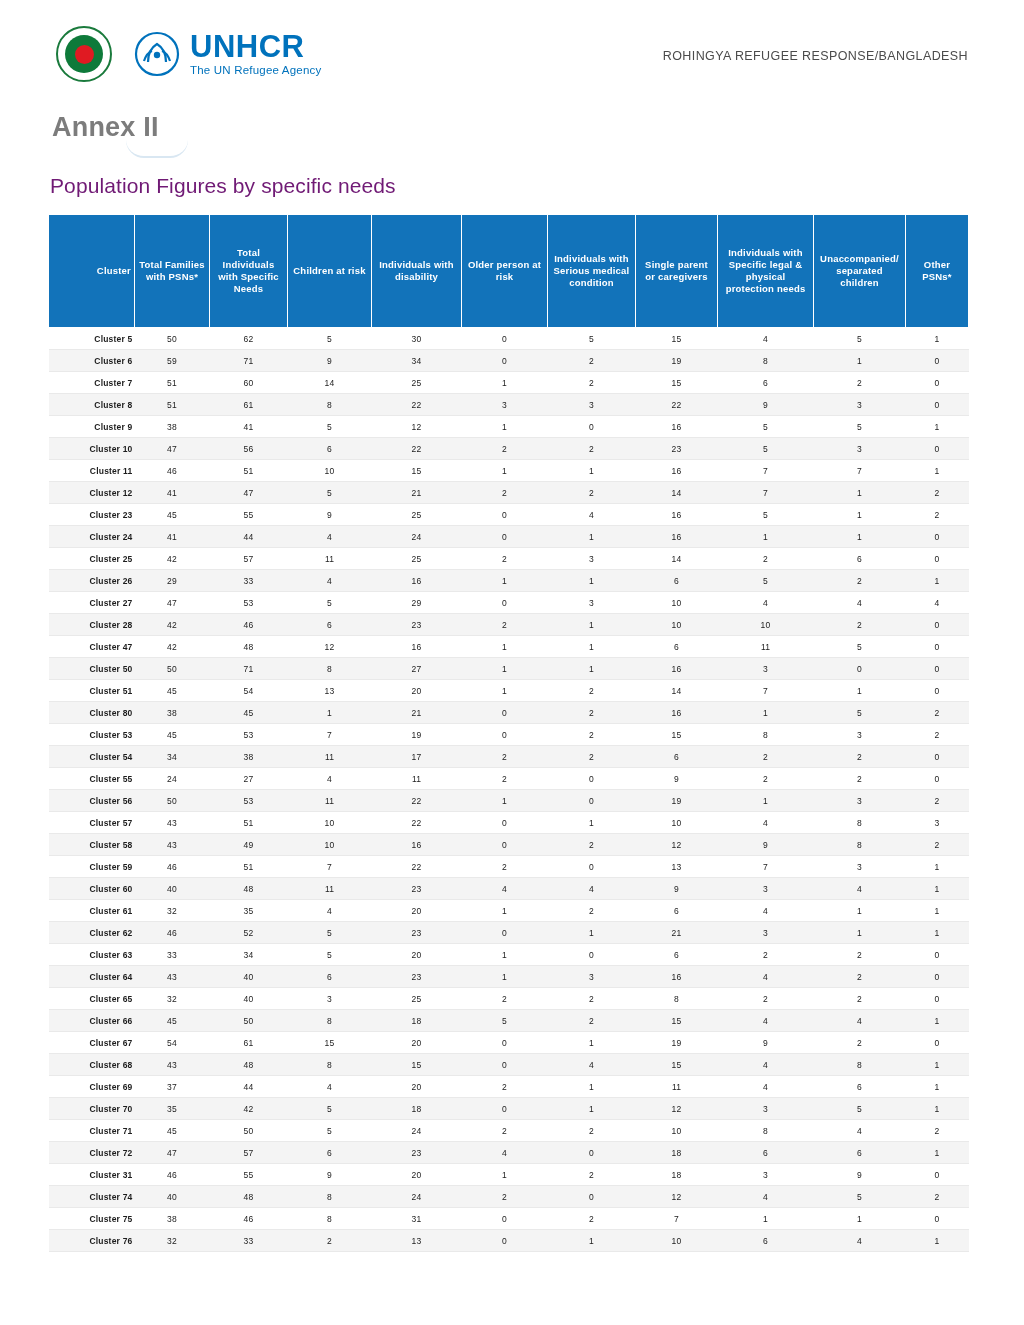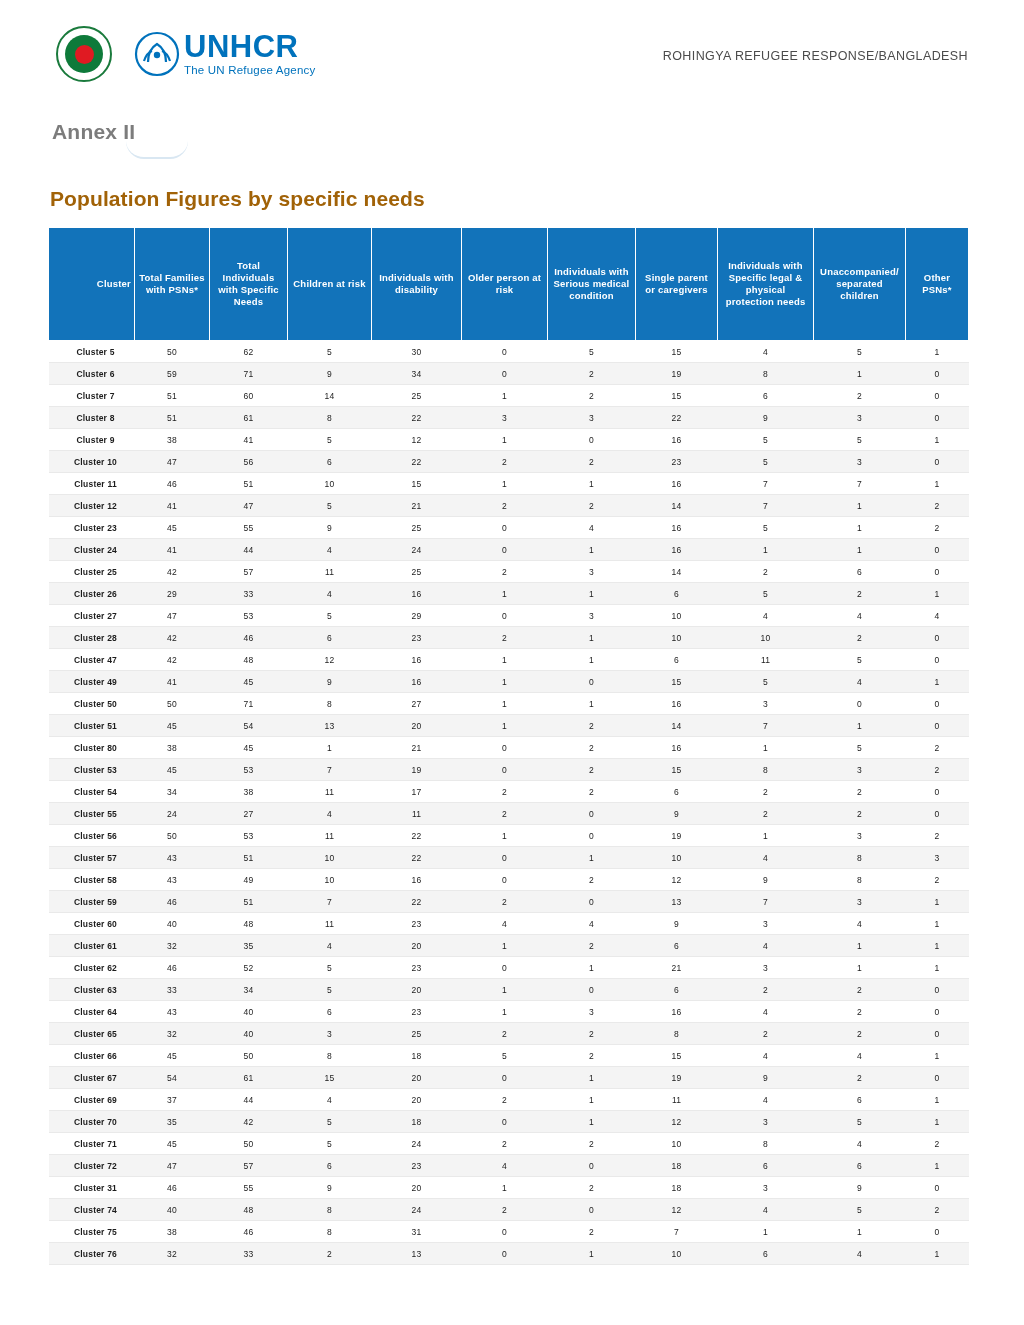--- a/index.html
+++ b/index.html
@@ -58,21 +58,21 @@
   }
   .gov-seal .dot {
     width: 19px;
     height: 19px;
     border-radius: 50%;
     background: #e01a22;
   }
   .unhcr {
     display: flex;
     align-items: center;
-    gap: 4px;
+    gap: 10px;
   }
   .unhcr-mark {
     width: 46px;
     height: 46px;
     position: relative;
   }
   .unhcr-text {
     line-height: 1;
   }
   .unhcr-word {
@@ -90,40 +90,40 @@
   .doc-ref {
     font-size: 12.5px;
     color: #4b4b4b;
     letter-spacing: 0.4px;
     padding-top: 23px;
     white-space: nowrap;
   }
 
   
   .annex {
-    font-size: 21px;
+    font-size: 27px;
     font-weight: bold;
     color: #7c7c7c;
-    margin-top: 24px;
+    margin-top: 16px;
     padding-left: 4px;
     letter-spacing: 0.2px;
   }
   .swoosh {
     width: 62px;
     height: 16px;
     margin-left: 78px;
     margin-top: -3px;
     border-bottom: 2px solid #d9e7f2;
     border-radius: 0 0 40px 40px;
   }
   .title {
     font-size: 21px;
-    font-weight: bold;
-    color: #a16207;
-    margin-top: 28px;
+    font-weight: normal;
+    color: #701a75;
+    margin-top: 16px;
     padding-left: 2px;
     letter-spacing: 0.1px;
   }
 
   
   table.psn {
     border-collapse: collapse;
     width: 920px;
     margin-top: 16px;
     table-layout: fixed;
@@ -148,21 +148,21 @@
   table.psn tbody td {
     font-size: 8.5px;
     color: #1c1c1c;
     text-align: center;
     padding: 4px 2px;
     height: 13px;
     border-bottom: 1px solid #e9e9e9;
     letter-spacing: 0.2px;
   }
   table.psn tbody td.cluster {
-    text-align: center;
+    text-align: right;
     padding-left: 10px;
     font-weight: bold;
     font-size: 8.5px;
   }
   table.psn tbody tr:nth-child(even) {
     background: #f4f4f4;
   }
   table.psn tbody tr:nth-child(odd) {
     background: #ffffff;
   }
@@ -422,33 +422,20 @@
           <td>12</td>
           <td>16</td>
           <td>1</td>
           <td>1</td>
           <td>6</td>
           <td>11</td>
           <td>5</td>
           <td>0</td>
         </tr>
         <tr>
-          <td class="cluster">Cluster 49</td>
-          <td>41</td>
-          <td>45</td>
-          <td>9</td>
-          <td>16</td>
-          <td>1</td>
-          <td>0</td>
-          <td>15</td>
-          <td>5</td>
-          <td>4</td>
-          <td>1</td>
-        </tr>
-        <tr>
           <td class="cluster">Cluster 50</td>
           <td>50</td>
           <td>71</td>
           <td>8</td>
           <td>27</td>
           <td>1</td>
           <td>1</td>
           <td>16</td>
           <td>3</td>
           <td>0</td>
@@ -669,20 +656,33 @@
           <td>15</td>
           <td>20</td>
           <td>0</td>
           <td>1</td>
           <td>19</td>
           <td>9</td>
           <td>2</td>
           <td>0</td>
         </tr>
         <tr>
+          <td class="cluster">Cluster 68</td>
+          <td>43</td>
+          <td>48</td>
+          <td>8</td>
+          <td>15</td>
+          <td>0</td>
+          <td>4</td>
+          <td>15</td>
+          <td>4</td>
+          <td>8</td>
+          <td>1</td>
+        </tr>
+        <tr>
           <td class="cluster">Cluster 69</td>
           <td>37</td>
           <td>44</td>
           <td>4</td>
           <td>20</td>
           <td>2</td>
           <td>1</td>
           <td>11</td>
           <td>4</td>
           <td>6</td>

